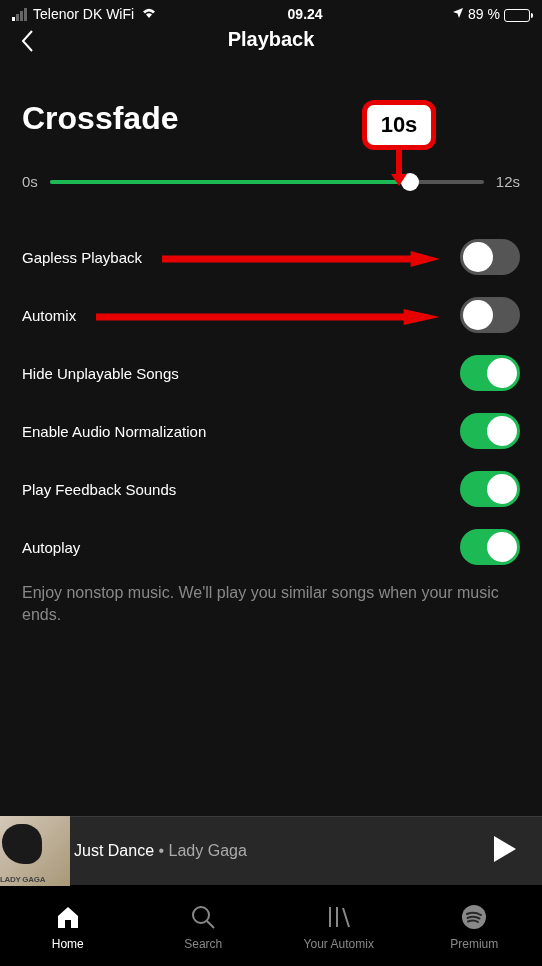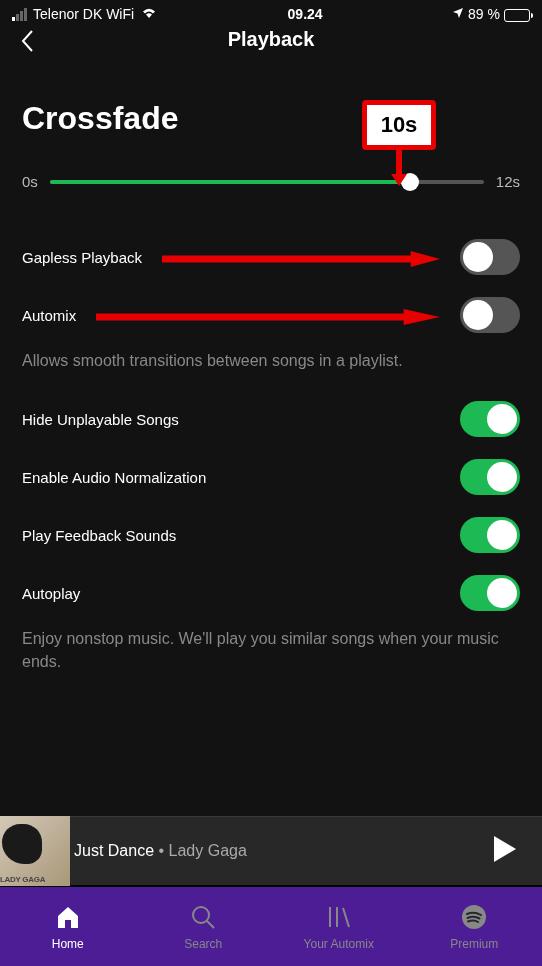--- a/index.html
+++ b/index.html
@@ -98,21 +98,21 @@
       margin-bottom: 24px;
     }
     .callout {
       position: absolute;
       top: 100px;
       left: 362px;
       width: 74px;
       height: 50px;
       background: #fff;
       border: 5px solid #e60000;
-      border-radius: 4px;
+      border-radius: 12px;
       display: flex;
       align-items: center;
       justify-content: center;
       color: #000;
       font-size: 22px;
       font-weight: 700;
       z-index: 10;
     }
     .callout-arrow {
       position: absolute;
@@ -263,21 +263,21 @@
     }
     .play-btn {
       padding: 0 24px;
     }
     .bottom-nav {
       position: absolute;
       bottom: 0;
       left: 0;
       right: 0;
       height: 80px;
-      background: #4c1d95;
+      background: #000000;
       display: flex;
       border-top: 1px solid #000;
     }
     .nav-item {
       flex: 1;
       display: flex;
       flex-direction: column;
       align-items: center;
       justify-content: center;
       gap: 6px;
@@ -366,21 +366,20 @@
     <div class="red-arrow">
       <svg width="100%" height="16" viewBox="0 0 190 16" preserveAspectRatio="none">
           <line x1="0" y1="8" x2="172" y2="8" stroke="#e60000" stroke-width="7"></line>
           <path d="M170 0 L190 8 L170 16 Z" fill="#e60000"></path>
         </svg>
     </div>
     <div class="toggle off">
         <div class="toggle-knob"></div>
       </div>
   </div>
-  <div class="setting-description">Allows smooth transitions between songs in a playlist.</div>
 
   <div class="setting-row">
     <span class="setting-label">Hide Unplayable Songs</span>
     <div class="toggle on">
         <div class="toggle-knob"></div>
       </div>
   </div>
 
   <div class="setting-row">
     <span class="setting-label">Enable Audio Normalization</span>

